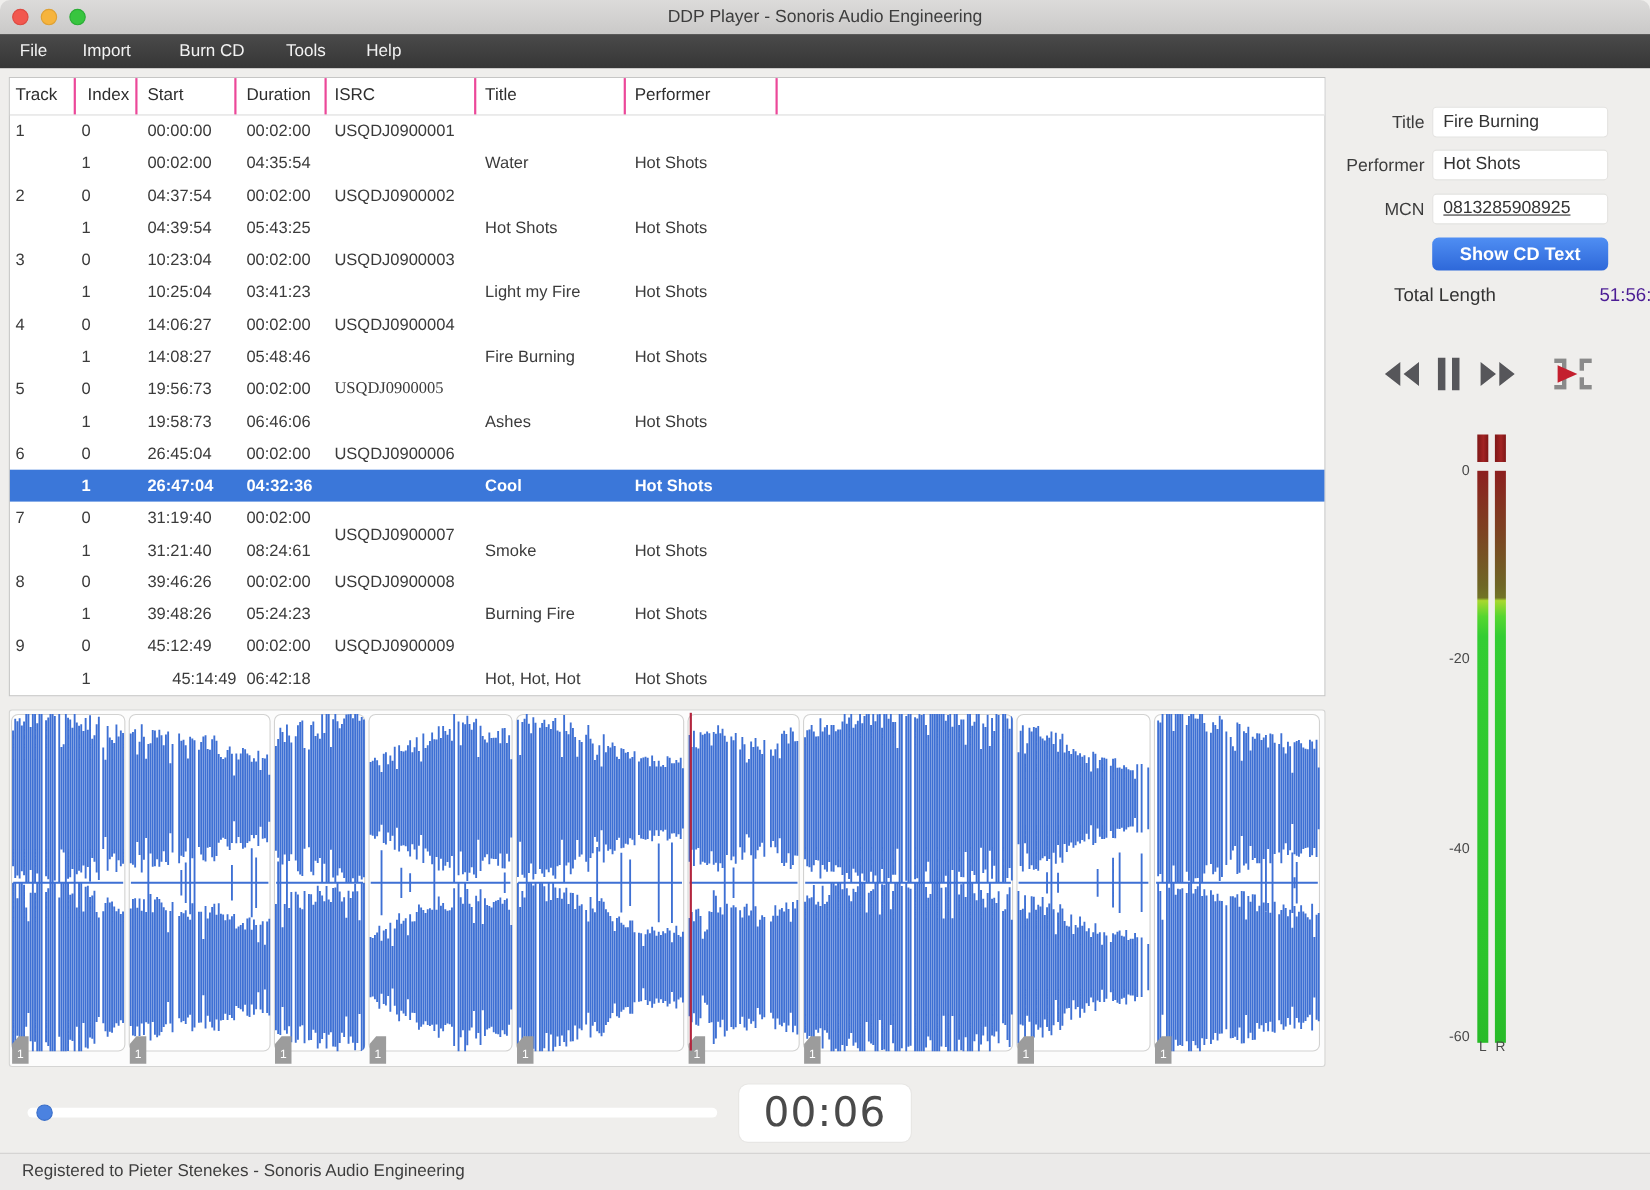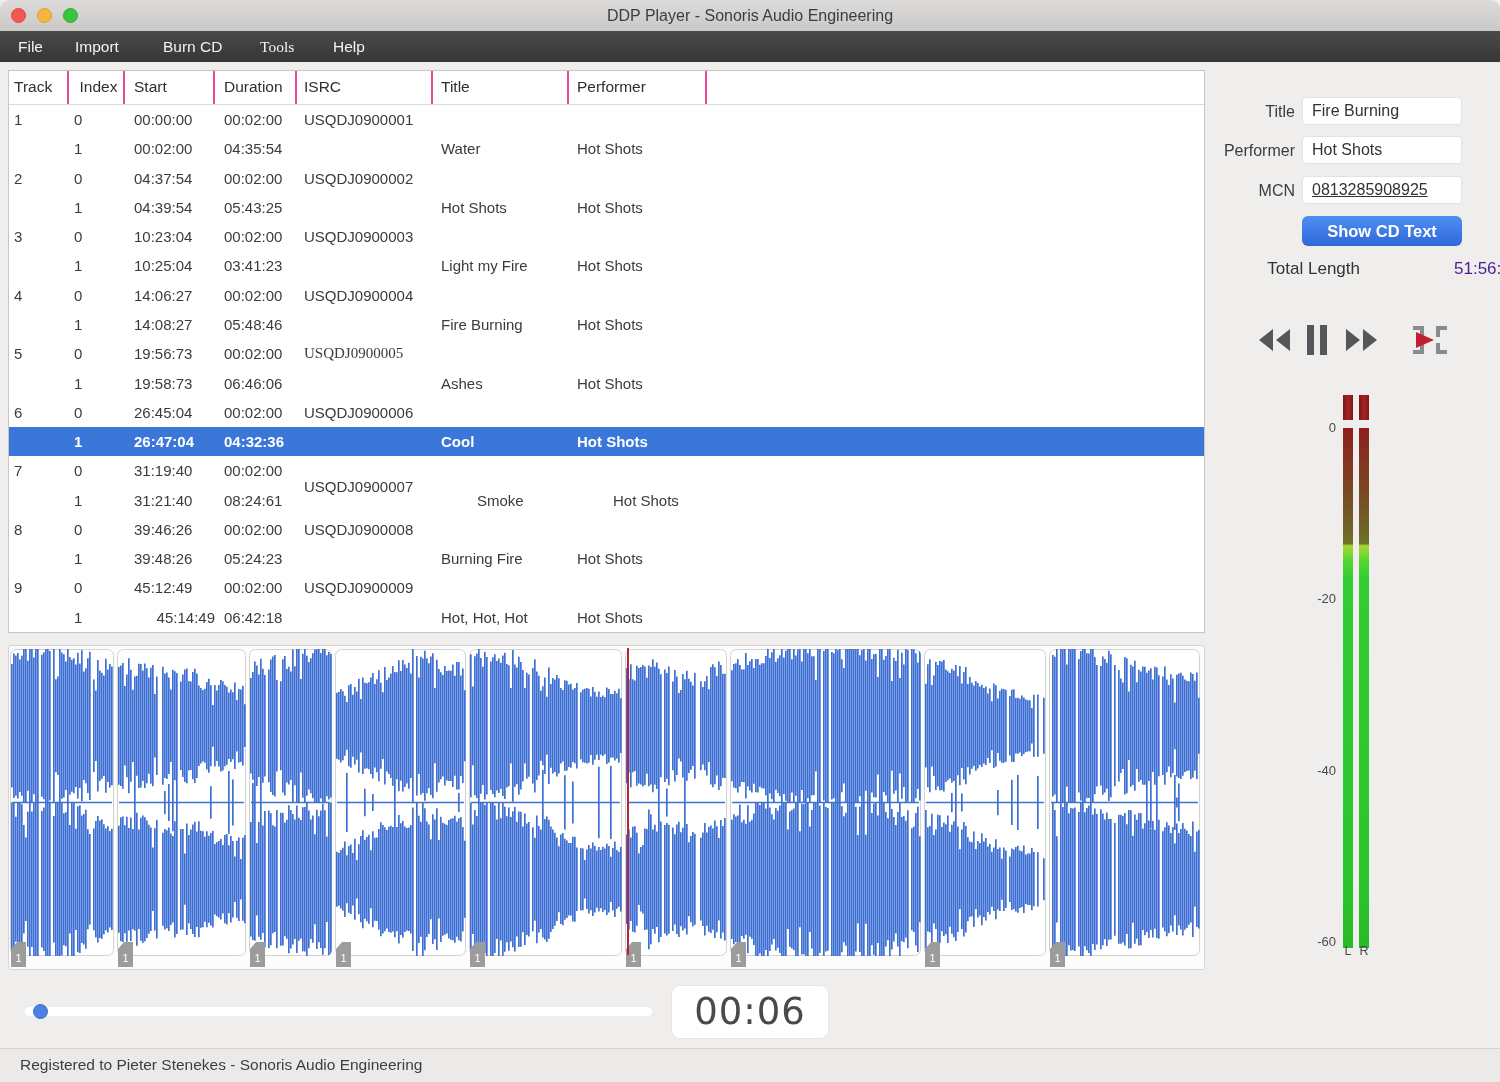--- a/index.html
+++ b/index.html
@@ -81,21 +81,21 @@
   <span class="tl tl-red"></span>
   <span class="tl tl-yellow"></span>
   <span class="tl tl-green"></span>
   <span class="title-text">DDP Player - Sonoris Audio Engineering</span>
 </div>
 
 <div class="menubar" id="menubar">
     <span class="menu-item" style="left: 18px;">File</span>
     <span class="menu-item" style="left: 75px;">Import</span>
     <span class="menu-item" style="left: 163px;">Burn CD</span>
-    <span class="menu-item" style="left: 260px; font-family: Liberation Serif, serif;">Tools</span>
+    <span class="menu-item" style="left: 260px;">Tools</span>
     <span class="menu-item" style="left: 333px;">Help</span>
   </div>
 
 <div class="tracktable">
   <div class="thead" id="thead">
       <div class="th" style="width: 60px; padding-left: 5px;">Track</div>
       <div class="th" style="width: 56px; padding-left: 5px; text-align: center;">Index</div>
       <div class="th" style="width: 90px; padding-left: 9px;">Start</div>
       <div class="th" style="width: 82px; padding-left: 9px;">Duration</div>
       <div class="th" style="width: 136px; padding-left: 7px;">ISRC</div>
@@ -220,21 +220,21 @@
         <div class="td" style="width: 136px; padding-left: 7px; margin-top: 32px;">USQDJ0900007</div>
         <div class="td" style="width: 136px; padding-left: 8px;"></div>
         <div class="td" style="width: 138px; padding-left: 8px;"></div>
       </div>
       <div class="tr">
         <div class="td" style="width: 60px; padding-left: 5px;"></div>
         <div class="td" style="width: 56px; padding-left: 5px;">1</div>
         <div class="td" style="width: 90px; padding-left: 9px;">31:21:40</div>
         <div class="td" style="width: 82px; padding-left: 9px;">08:24:61</div>
         <div class="td" style="width: 136px; padding-left: 7px;"></div>
-        <div class="td" style="width: 136px; padding-left: 8px; margin-left: 36px;">Smoke</div>
+        <div class="td" style="width: 136px; padding-left: 8px;">Smoke</div>
         <div class="td" style="width: 138px; padding-left: 8px;">Hot Shots</div>
       </div>
       <div class="tr">
         <div class="td" style="width: 60px; padding-left: 5px;">8</div>
         <div class="td" style="width: 56px; padding-left: 5px;">0</div>
         <div class="td" style="width: 90px; padding-left: 9px;">39:46:26</div>
         <div class="td" style="width: 82px; padding-left: 9px;">00:02:00</div>
         <div class="td" style="width: 136px; padding-left: 7px;">USQDJ0900008</div>
         <div class="td" style="width: 136px; padding-left: 8px;"></div>
         <div class="td" style="width: 138px; padding-left: 8px;"></div>

